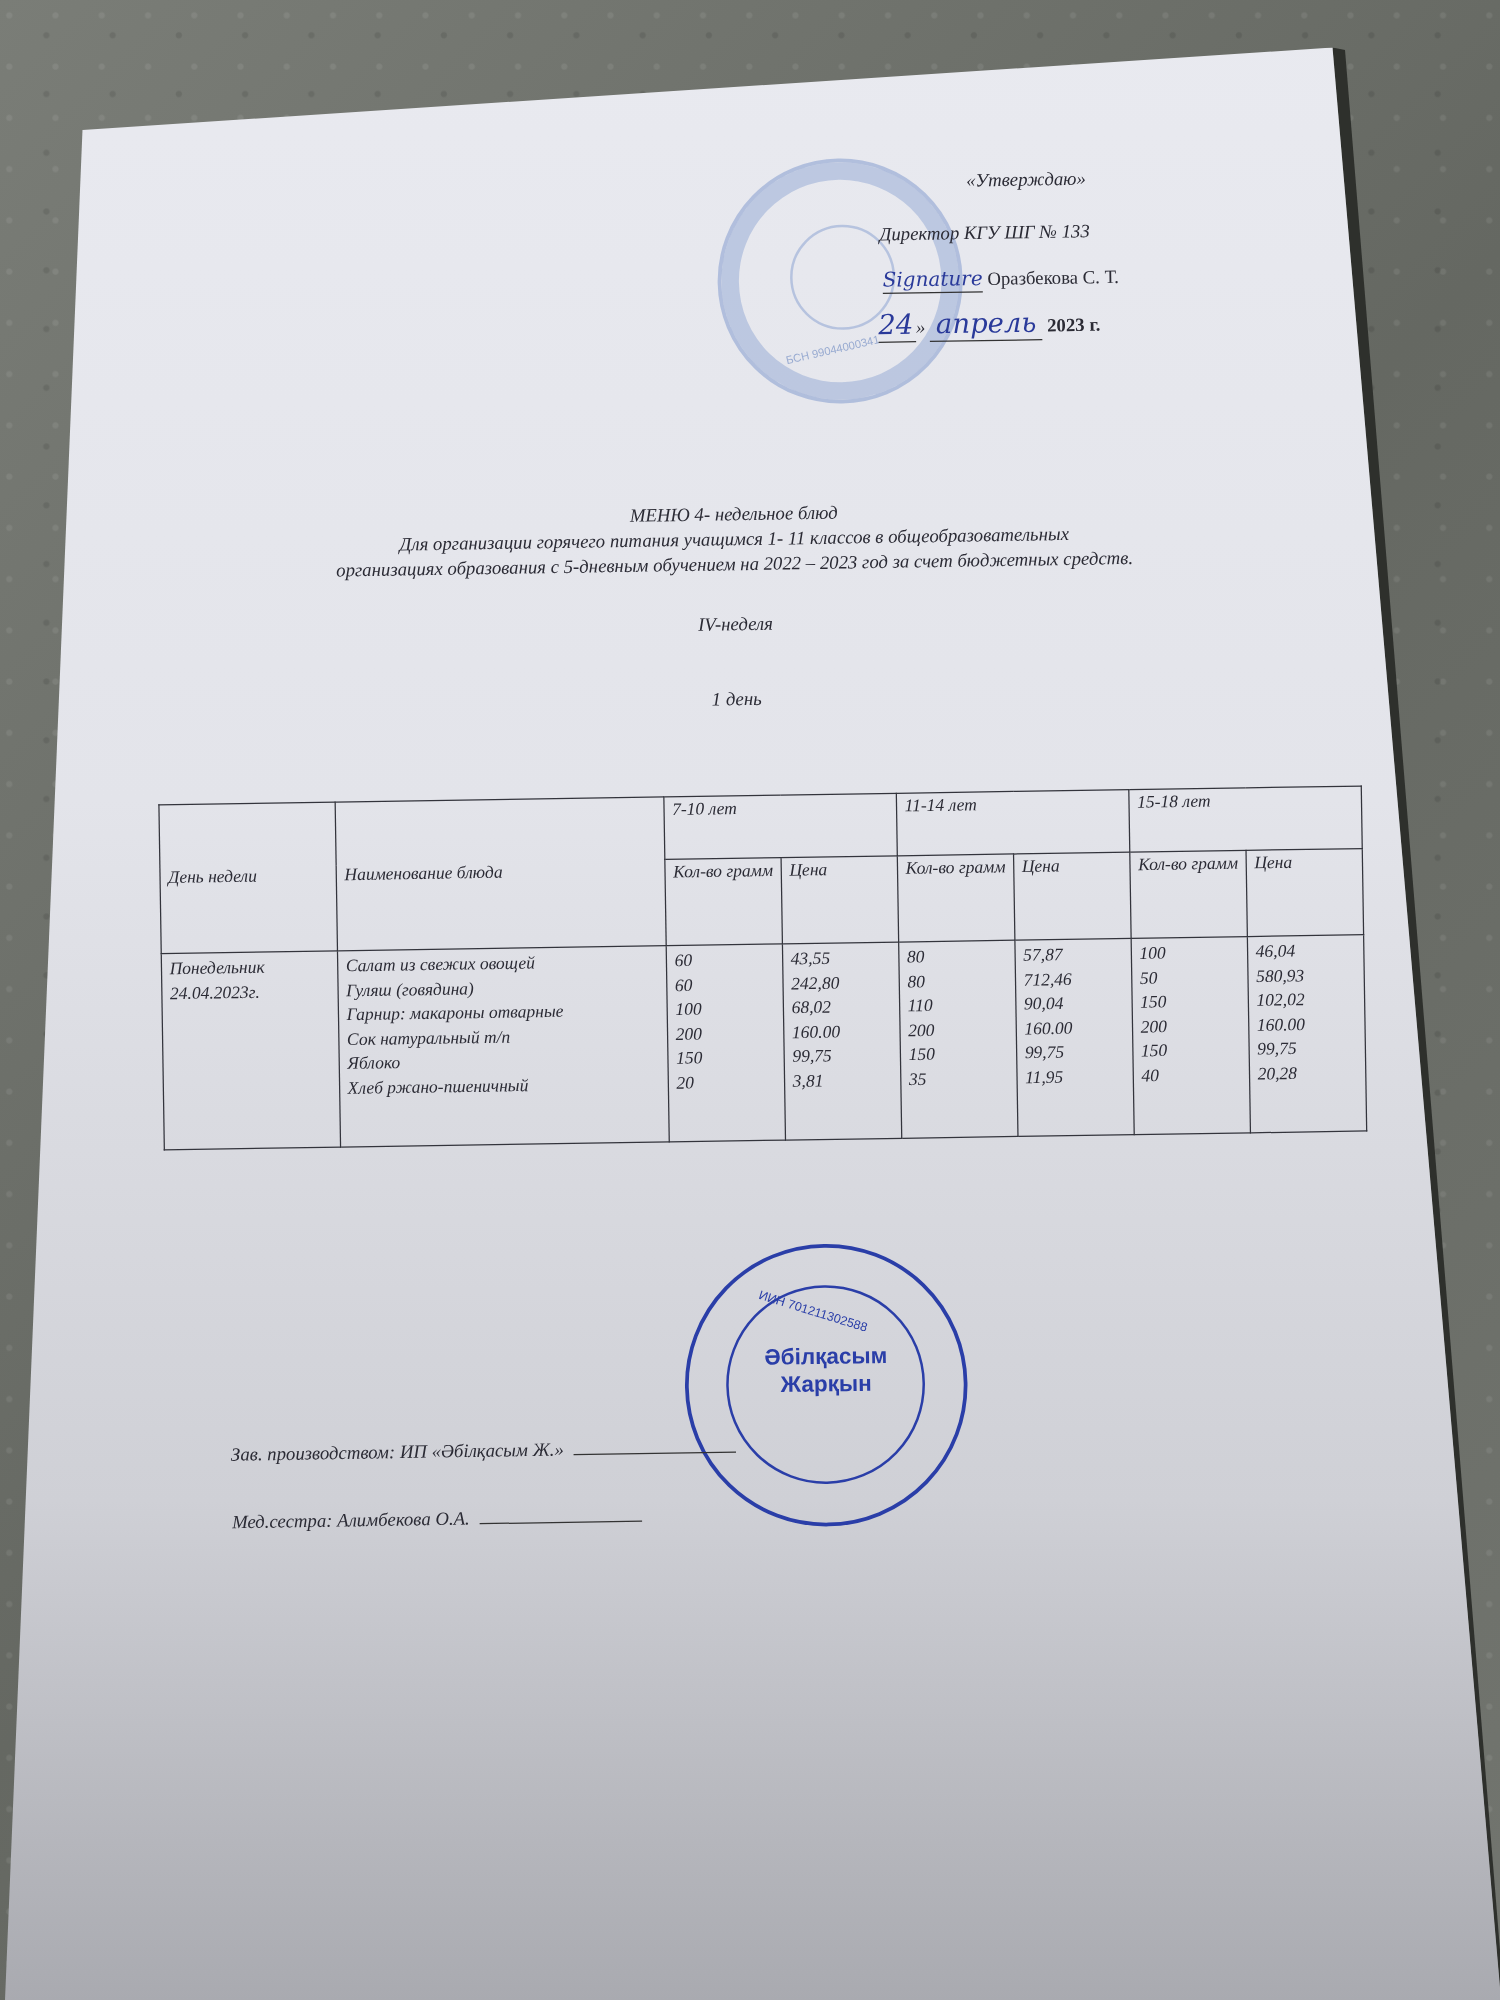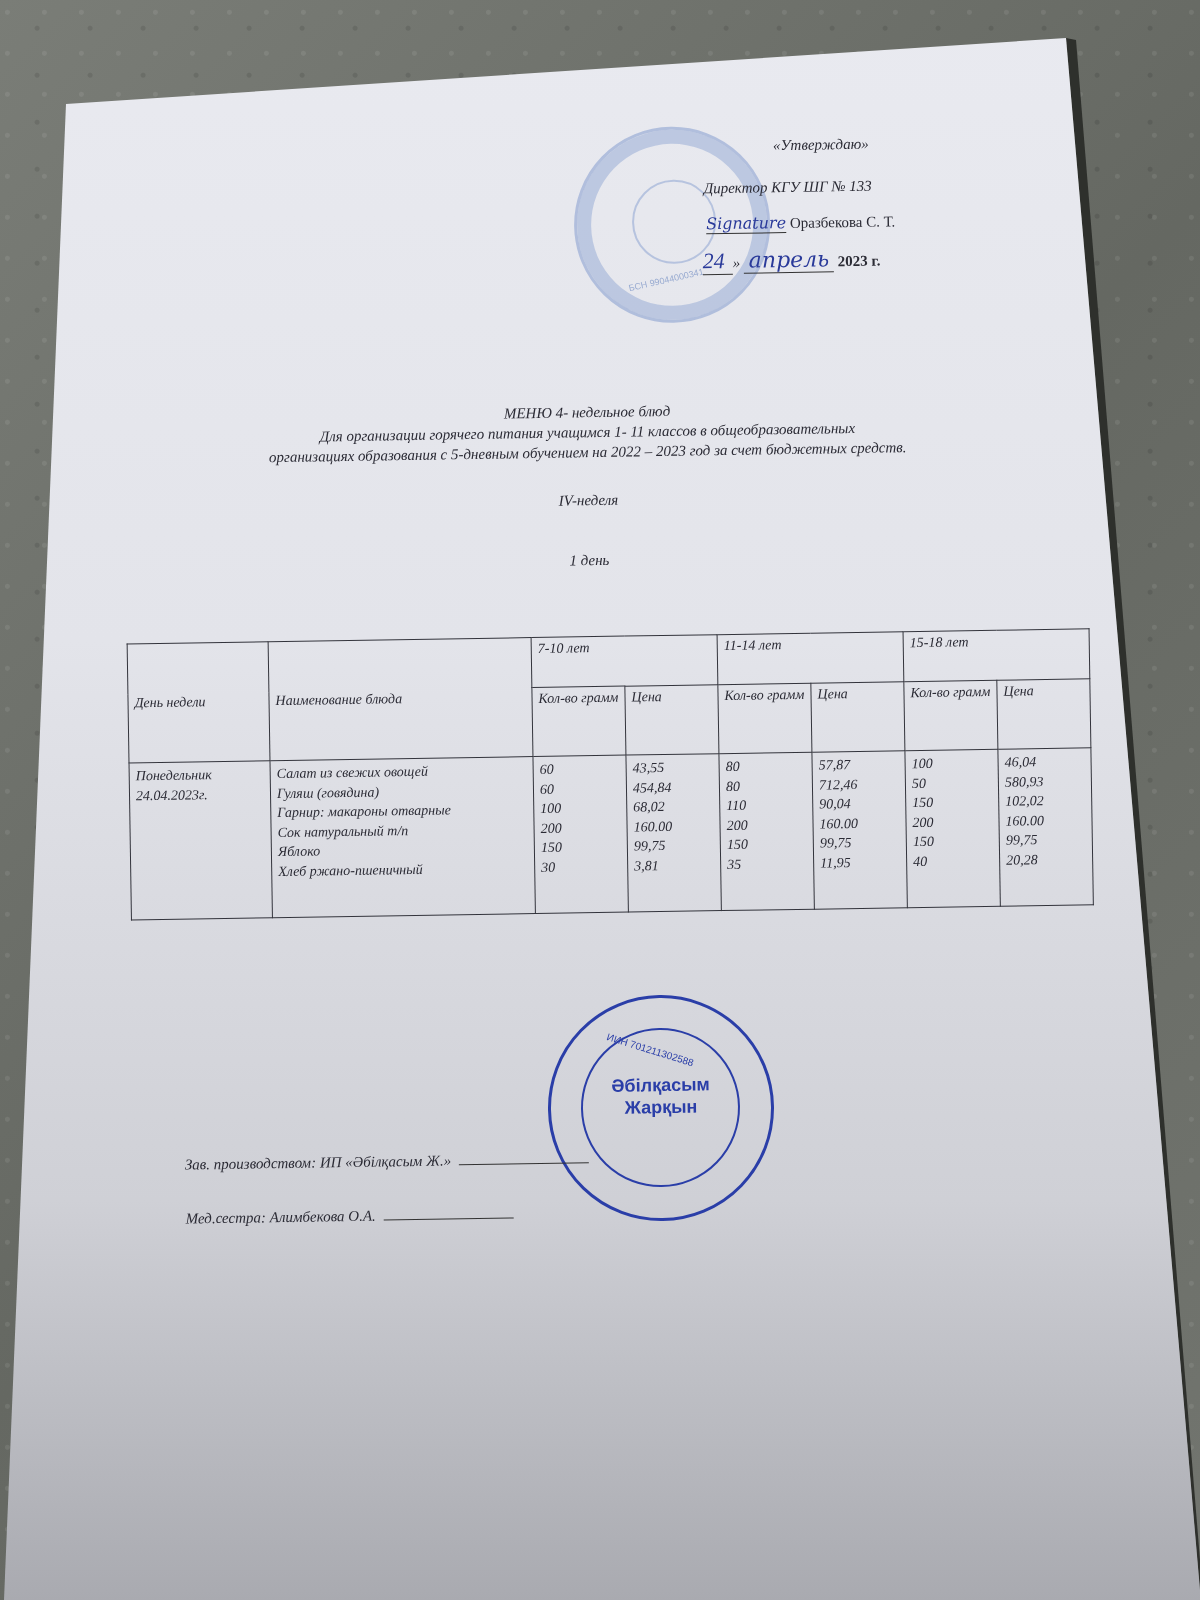--- a/index.html
+++ b/index.html
@@ -84,21 +84,21 @@
   <div class="approve it">
     <div class="line" style="left:80px; top:0px;">«Утверждаю»</div>
     <div class="line" style="left:10px; top:42px;">Директор КГУ ШГ № 133</div>
     <div class="line" style="left:12px; top:76px;">
       <span class="sig-line" style="width:80px;">
         <span class="handwriting" style="font-size:16px;">Signature</span>
       </span>
       <span style="font-style:normal;">Оразбекова С. Т.</span>
     </div>
     <div class="line" style="left:8px; top:110px;">
-      <span class="sig-line handwriting" style="width:30px;font-family:Liberation Serif, serif;">24</span><span>»</span>
+      <span class="sig-line handwriting" style="width:30px;">24</span><span>»</span>
       <span class="sig-line handwriting" style="width:90px; text-align:center;">апрель</span>
       <span style="font-style:normal;font-weight:bold;">2023 г.</span>
     </div>
   </div>
 
   <div class="title-block it">
     <div>МЕНЮ 4- недельное блюд</div>
     <div>Для организации горячего питания учащимся 1- 11 классов в общеобразовательных</div>
     <div>организациях образования с 5-дневным обучением на 2022 – 2023 год за счет бюджетных средств.</div>
   </div>
@@ -134,25 +134,25 @@
         <div>Сок натуральный т/п</div>
         <div>Яблоко</div>
         <div>Хлеб ржано-пшеничный</div>
       </td>
       <td class="lines">
         <div>60</div>
         <div>60</div>
         <div>100</div>
         <div>200</div>
         <div>150</div>
-        <div>30</div>
+        <div>20</div>
       </td>
       <td class="lines">
         <div>43,55</div>
-        <div>454,84</div>
+        <div>242,80</div>
         <div>68,02</div>
         <div>160.00</div>
         <div>99,75</div>
         <div>3,81</div>
       </td>
       <td class="lines">
         <div>80</div>
         <div>80</div>
         <div>110</div>
         <div>200</div>

